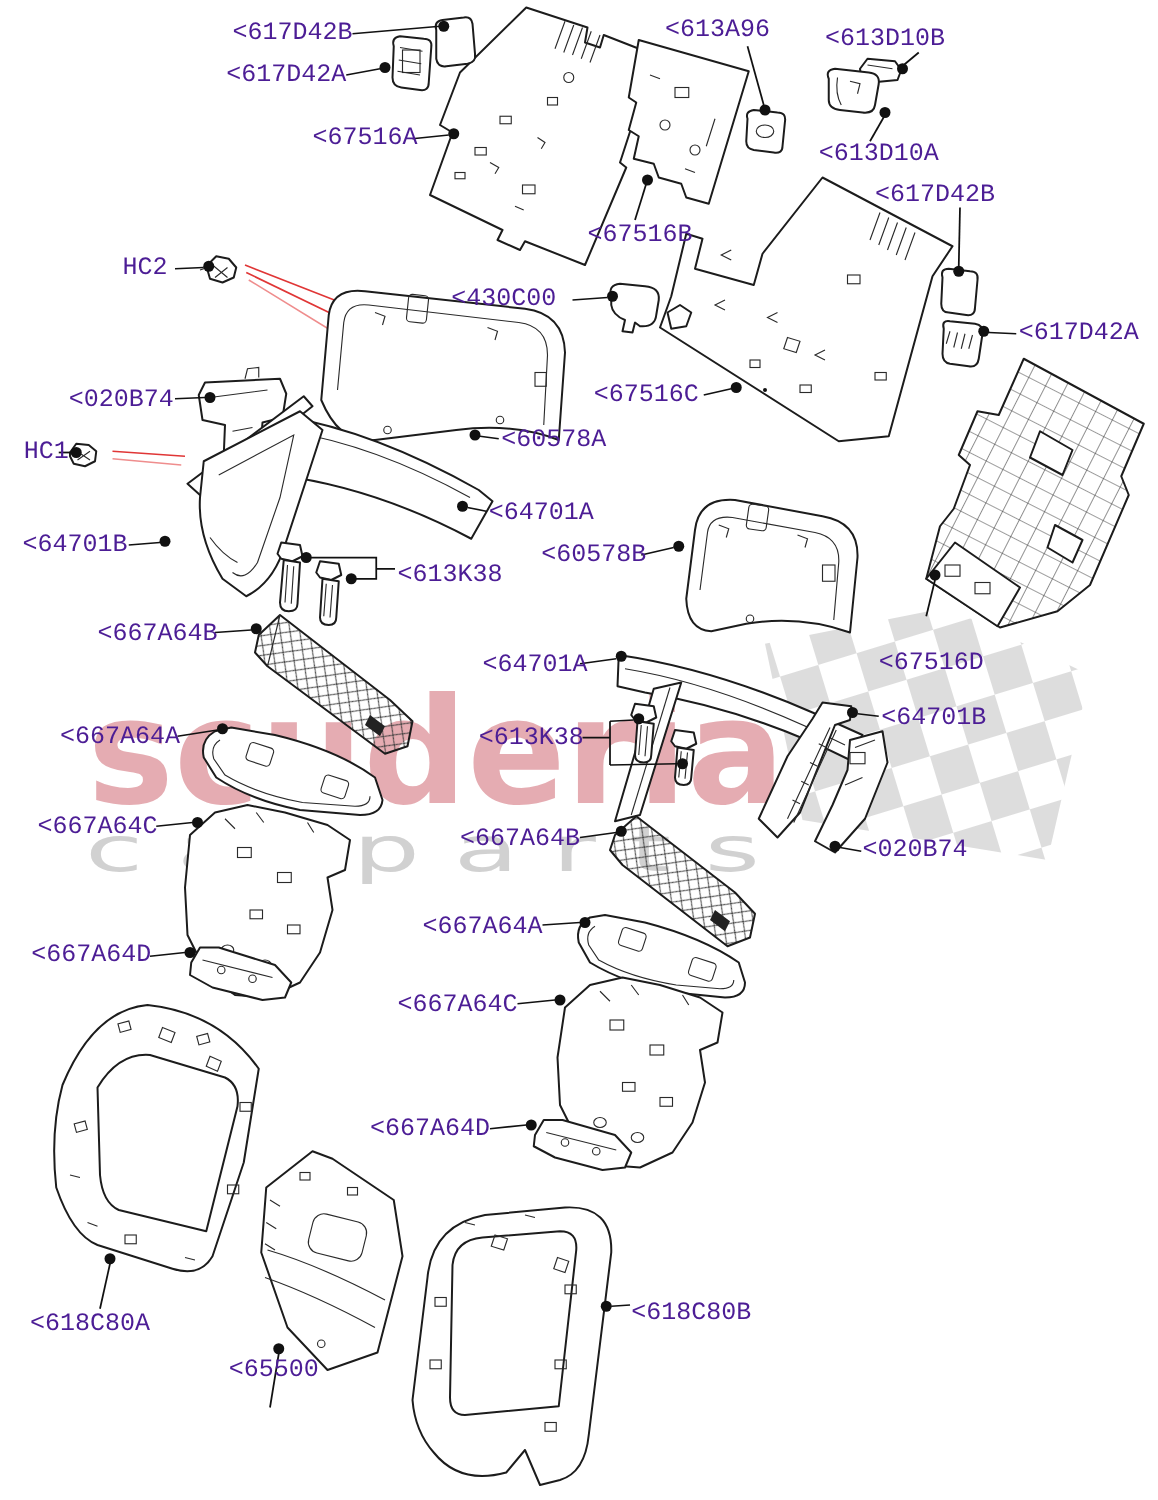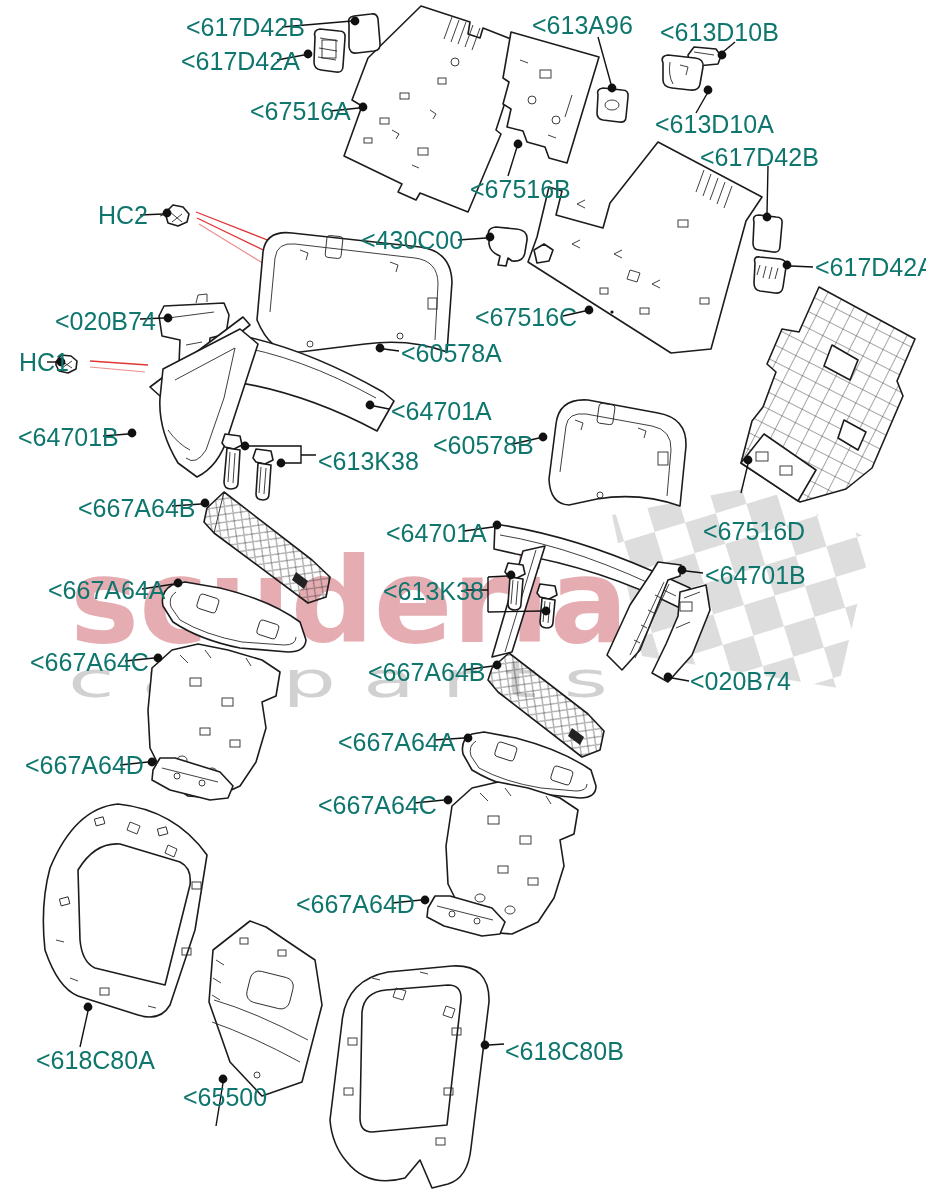--- a/index.html
+++ b/index.html
@@ -1,20 +1,20 @@
 <!DOCTYPE html>
 <html><head>
 <meta charset="utf-8">
 <style>
   html,body{margin:0;padding:0;background:#fff;}
   #stage{position:relative;width:926px;height:1200px;background:#fff;overflow:hidden;
          font-family:"Liberation Sans",sans-serif;}
   #art{position:absolute;left:0;top:0;}
-  .lbl{position:absolute;font-size:25px;line-height:22px;color:#0f766e;white-space:nowrap;
-       font-family:Liberation Sans, sans-serif;}
+  .lbl{position:absolute;font-size:20px;line-height:22px;color:#4c1d95;white-space:nowrap;
+       font-family:Liberation Mono, monospace;}
   .ol{fill:#fff;stroke:#1c1c1c;stroke-width:1.6;stroke-linejoin:round;}
   .tn{fill:none;stroke:#2a2a2a;stroke-width:0.9;}
   .leader{stroke:#111;stroke-width:1.4;fill:none;}
   .dot{fill:#111;stroke:none;}
   .red{stroke:#e03636;stroke-width:1.3;fill:none;}
   .red2{stroke:#ef8d8d;stroke-width:1.2;fill:none;}
 </style>
 </head>
 <body>
 
@@ -409,16 +409,16 @@
   <div class="lbl" style="left:78px;top:497px">&lt;667A64B</div>
   <div class="lbl" style="left:48px;top:579px">&lt;667A64A</div>
   <div class="lbl" style="left:30px;top:651px">&lt;667A64C</div>
   <div class="lbl" style="left:383px;top:580px">&lt;613K38</div>
   <div class="lbl" style="left:690px;top:670px">&lt;020B74</div>
   <div class="lbl" style="left:368px;top:661px">&lt;667A64B</div>
   <div class="lbl" style="left:338px;top:731px">&lt;667A64A</div>
   <div class="lbl" style="left:318px;top:794px">&lt;667A64C</div>
   <div class="lbl" style="left:25px;top:754px">&lt;667A64D</div>
   <div class="lbl" style="left:296px;top:893px">&lt;667A64D</div>
-  <div class="lbl" style="left:36px;top:1049px">&lt;618C80A</div>
+  <div class="lbl" style="left:24px;top:1049px">&lt;618C80A</div>
   <div class="lbl" style="left:183px;top:1086px">&lt;65500</div>
   <div class="lbl" style="left:505px;top:1040px">&lt;618C80B</div>
 </div>
 
 </body></html>

